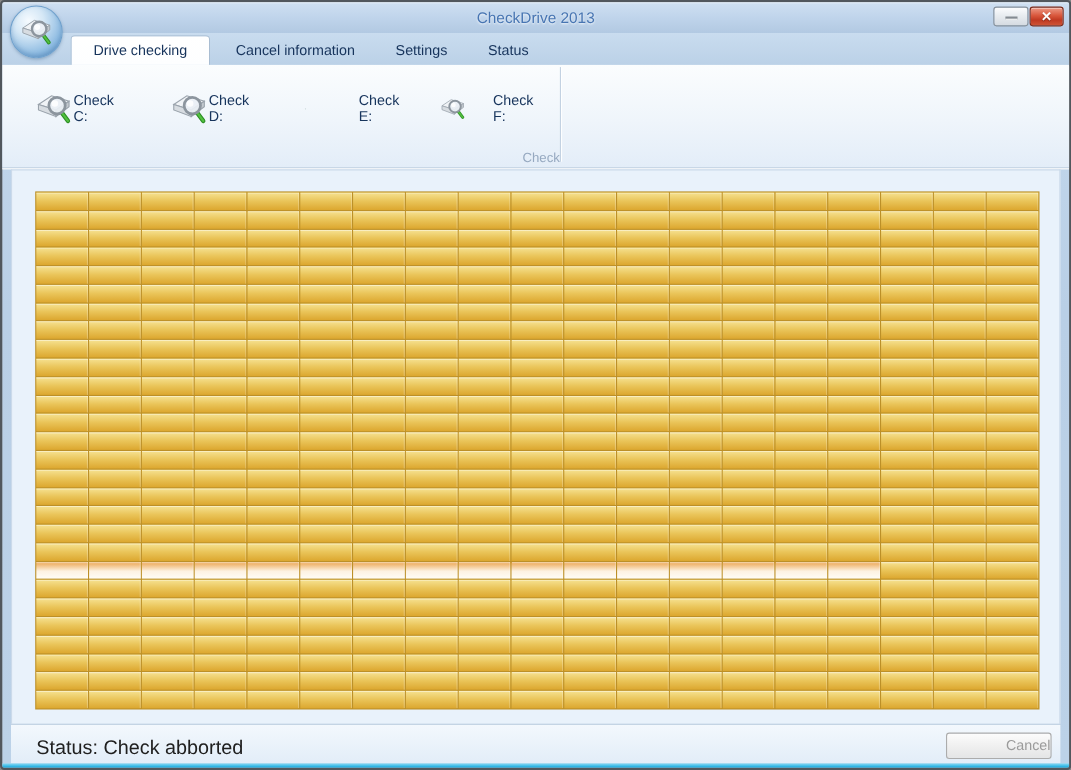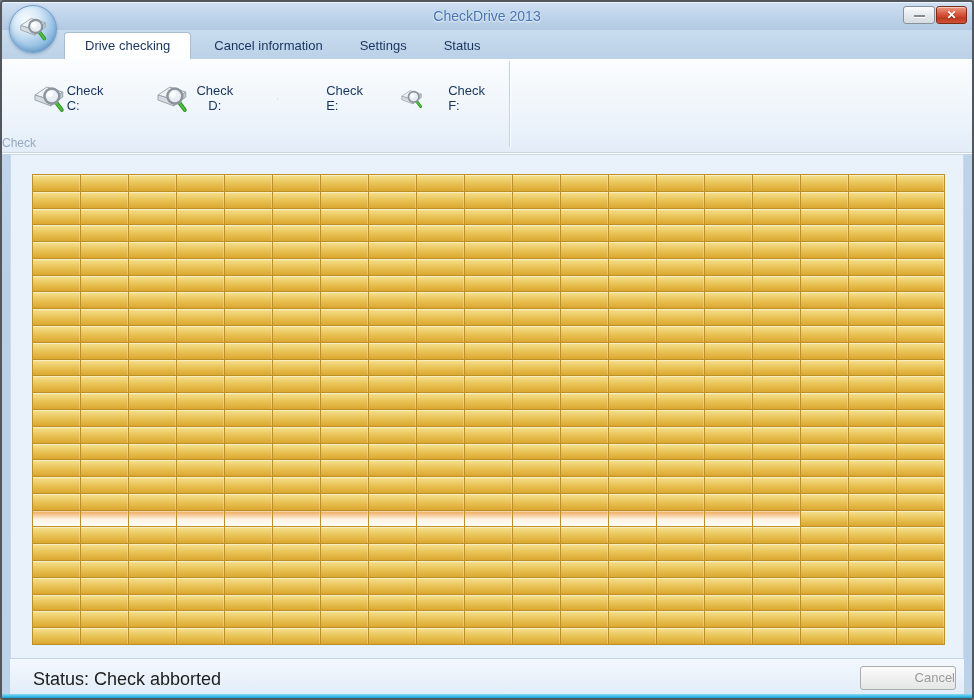--- a/index.html
+++ b/index.html
@@ -73,21 +73,21 @@
     background:linear-gradient(180deg,#FBFDFE 0%,#EFF5FB 55%,#E3EDF8 100%);
     border-bottom:1px solid #C9D6E4;
     box-shadow:0 1px 0 #FFFFFF;
   }
   .ribbon-group{position:absolute;left:0;top:0;width:507px;height:94px;}
   .group-sep{
     position:absolute;left:507px;top:2px;width:1px;height:86px;
     background:#C3D2E2;box-shadow:1px 0 0 rgba(255,255,255,.9);
   }
   .group-label{
-    position:absolute;left:0;bottom:3px;width:507px;text-align:left;
+    position:absolute;left:0;bottom:3px;width:507px;text-align:right;
     font-size:12px;color:var(--ribbon-group-text,#96A9C0);
   }
   .check-btn{
     position:absolute;top:4px;width:86px;height:68px;border-radius:3px;
     display:flex;flex-direction:row;align-items:center;cursor:default;
   }
   .check-btn .icon{width:38px;height:34px;margin-top:4px;}
   .check-btn .lbl{margin-top:2px;font-size:13px;color:var(--tab-text,#17345C);}
 
   
@@ -172,21 +172,21 @@
           <polygon points="4,12 4,17 20,23 20,17" fill="#D7DCE1" stroke="#9AA3AC" stroke-width="1"></polygon>
           <polygon points="20,17 20,23 32,14 32,9" fill="#C3C9CF" stroke="#9AA3AC" stroke-width="1"></polygon>
           <line x1="25" y1="19" x2="31" y2="27" stroke="#2E8F27" stroke-width="4" stroke-linecap="round"></line>
           <line x1="25" y1="19" x2="31" y2="27" stroke="#52C13E" stroke-width="2" stroke-linecap="round"></line>
           <circle cx="21" cy="13" r="7.5" fill="#EAF0F5" fill-opacity="0.92" stroke="#8C959E" stroke-width="2.5"></circle>
           <circle cx="19" cy="11" r="3" fill="#FFFFFF" fill-opacity="0.85"></circle>
         </svg>
         <div class="lbl">Check C:</div>
       </div>
 
-      <div class="check-btn" style="left:152px;text-align:center;">
+      <div class="check-btn" style="left:152px;">
         <svg class="icon" viewBox="0 0 36 32">
           <polygon points="4,12 16,4 32,9 20,17" fill="#F0F3F6" stroke="#9AA3AC" stroke-width="1"></polygon>
           <polygon points="4,12 4,17 20,23 20,17" fill="#D7DCE1" stroke="#9AA3AC" stroke-width="1"></polygon>
           <polygon points="20,17 20,23 32,14 32,9" fill="#C3C9CF" stroke="#9AA3AC" stroke-width="1"></polygon>
           <line x1="25" y1="19" x2="31" y2="27" stroke="#2E8F27" stroke-width="4" stroke-linecap="round"></line>
           <line x1="25" y1="19" x2="31" y2="27" stroke="#52C13E" stroke-width="2" stroke-linecap="round"></line>
           <circle cx="21" cy="13" r="7.5" fill="#EAF0F5" fill-opacity="0.92" stroke="#8C959E" stroke-width="2.5"></circle>
           <circle cx="19" cy="11" r="3" fill="#FFFFFF" fill-opacity="0.85"></circle>
         </svg>
         <div class="lbl">Check D:</div>

